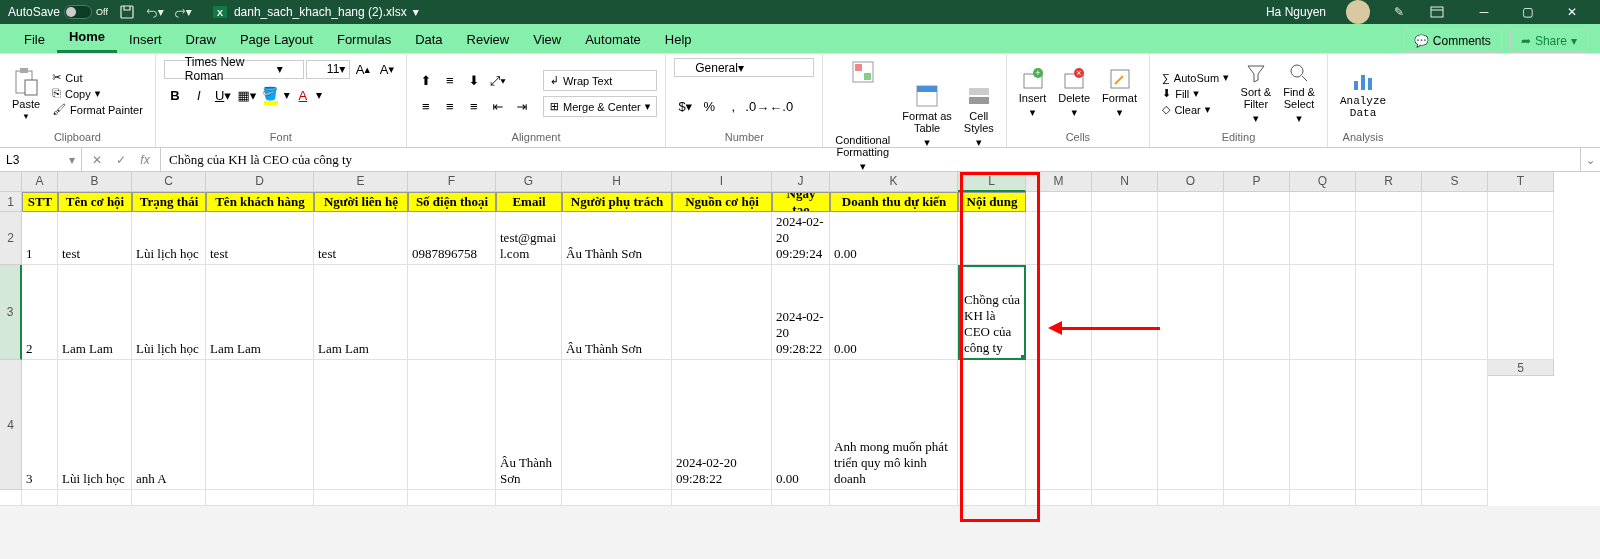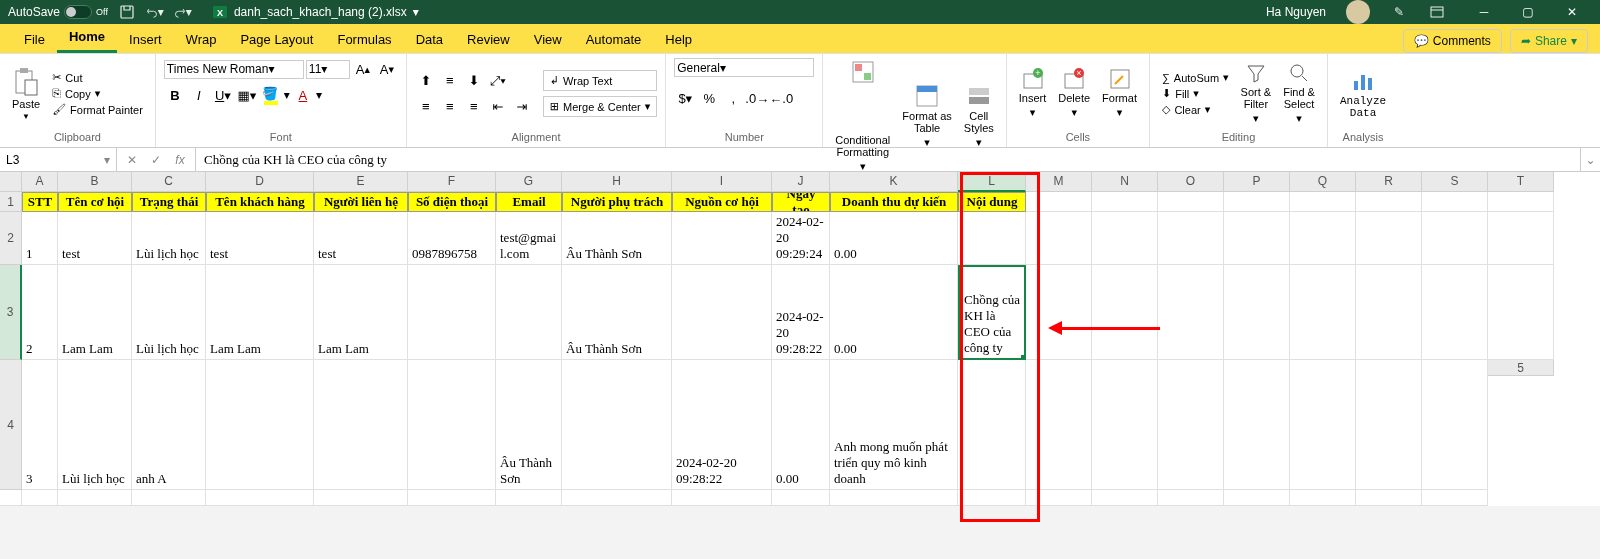--- a/index.html
+++ b/index.html
@@ -13,43 +13,43 @@
 .titlebar .icon { width: 18px; height: 18px; display: flex; align-items: center; justify-content: center; color: #fff; opacity: 0.9; }
 .file-title { margin-left: 10px; display:flex; align-items:center; gap:6px;}
 .title-search { margin-left: 100px; width: 400px; height: 26px; background: #0d3d27; border-radius: 4px; display: flex; align-items: center; padding: 0 10px; color: #bbb; gap: 6px; }
 .titlebar .spacer { flex: 1; }
 .user-area { display: flex; align-items: center; gap: 20px; margin-right: 8px; justify-content: center; }
 .avatar { width: 24px; height: 24px; border-radius: 50%; background: #d9c9a3; }
 .winbtns { display: flex; gap: 4px; }
 .winbtn { width: 40px; height: 30px; display: flex; align-items: center; justify-content: center; color: #fff; }
 
 
-.menu { height: 30px; background: #fde047; display: flex; align-items: flex-end; padding-left: 12px; border-bottom: 1px solid #e0e0e0; }
+.menu { height: 30px; background: #86efac; display: flex; align-items: flex-end; padding-left: 12px; border-bottom: 1px solid #e0e0e0; }
 .menu .tab { padding: 6px 12px; font-size: 13px; cursor: pointer; }
 .menu .tab.active { border-bottom: 3px solid #148748; font-weight: 600; }
 .menu .right { margin-left: auto; display: flex; gap: 8px; padding-right: 12px; align-items:center;}
 .menu .rbtn { display: flex; align-items: center; gap: 4px; padding: 4px 10px; border: 1px solid #ccc; border-radius: 4px; font-size: 12px; }
 
 
 .ribbon { height: 94px; background: #fff; border-bottom: 1px solid #ccc; display: flex; }
 .group { border-right: 1px solid #e0e0e0; padding: 4px 8px 2px 8px; display: flex; flex-direction: column; }
 .group-body { flex: 1; display: flex; align-items: center; gap: 4px; }
 .group-label { text-align: center; font-size: 11px; color: #666; padding: 2px 0; position:relative;}
 .bigbtn { display: flex; flex-direction: column; align-items: center; gap: 2px; padding: 2px 4px; font-size: 11px; text-align: center; }
 .vstack { display: flex; flex-direction: column; gap: 1px; font-size: 11px; }
 .smallbtn { display: flex; align-items: center; gap: 4px; padding: 1px 4px; }
-.sel { height: 19px; border: 1px solid #ccc; font-size: 12px; padding: 0 2px; background:#fff; display:flex; align-items:center; }
+.sel { height: 19px; border: 1px solid #ccc; font-size: 12px; padding: 0 20px; background:#fff; display:flex; align-items:center; }
 .row { display: flex; gap: 2px; align-items: center; }
 .sq { width: 22px; height: 22px; border: 1px solid transparent; display: flex; align-items: center; justify-content: center; font-size: 13px; }
 .ylw{background:#ffff00; width:14px; height:4px;}
 .redu{color:#c00000;text-decoration:underline;}
 
 
 .formula { height: 24px; background: #fff; border-bottom: 1px solid #ccc; display: flex; align-items: center; font-size: 12px; }
-.namebox { width: 117px; height: 100%; border-right: 1px solid #ccc; padding: 0 6px; display: flex; align-items: center; justify-content:space-between;}
+.namebox { width: 82px; height: 100%; border-right: 1px solid #ccc; padding: 0 6px; display: flex; align-items: center; justify-content:space-between;}
 .fxicons { display: flex; align-items: center; gap: 10px; padding: 0 8px; color: #888; border-right:1px solid #ccc; height:100%;}
 .fxicons span{width:14px; text-align:center;}
 .fbar { flex: 1; padding: 0 8px; font-family: "Times New Roman", serif; font-size: 13px; }
 .fbar-expand{width:20px;text-align:center;color:#888;border-left:1px solid #ccc;height:100%;display:flex;align-items:center;justify-content:center;}
 
 
 .grid { display: grid; background: #fff; font-family: "Times New Roman", serif; font-size: 13px; }
 .grid { grid-template-columns: 22px 36px 74px 74px 108px 94px 88px 66px 110px 100px 58px 128px 68px repeat(8, 66px); grid-auto-rows: auto; }
 .ch { background: #eaeaea; border: 1px solid #d0d0d0; text-align: center; font-family: "Segoe UI", sans-serif; font-size: 12px; color: #555; padding: 2px 0; border-top:none; border-left:none;}
 .ch.active { background: #d4e8d9; border-bottom: 2px solid #148748; }
@@ -119,21 +119,21 @@
     <div class="winbtn">─</div>
     <div class="winbtn">▢</div>
     <div class="winbtn">✕</div>
   </div>
 </div>
 
 <div class="menu">
   <div class="tab">File</div>
   <div class="tab active">Home</div>
   <div class="tab">Insert</div>
-  <div class="tab">Wrap</div>
+  <div class="tab">Draw</div>
   <div class="tab">Page Layout</div>
   <div class="tab">Formulas</div>
   <div class="tab">Data</div>
   <div class="tab">Review</div>
   <div class="tab">View</div>
   <div class="tab">Automate</div>
   <div class="tab">Help</div>
   <div class="right">
     <div class="rbtn">💬 <span>Comments</span></div>
     <div class="rbtn" style="color:#148748;">➦ <span>Share</span> ▾</div>
@@ -214,21 +214,21 @@
       </div>
       <div class="vstack" style="margin-left:6px;">
         <div class="smallbtn" style="border:1px solid #ccc;padding:3px 6px;">↲ <span>Wrap Text</span></div>
         <div class="smallbtn" style="border:1px solid #ccc;padding:3px 6px;margin-top:4px;">⊞ <span>Merge &amp; Center</span> ▾</div>
       </div>
     </div>
     <div class="group-label">Alignment</div>
   </div>
 
   <div class="group">
-    <div class="group-body" style="flex-direction:column;align-items:flex-start;gap:10px;">
+    <div class="group-body" style="flex-direction:column;align-items:flex-start;gap:18px;">
       <div class="sel" style="width:140px;">
           <span>General</span>
           <span>▾</span>
         </div>
       <div class="row">
         <div class="sq">$▾</div>
         <div class="sq">%</div>
         <div class="sq">,</div>
         <div class="sq">.0→</div>
         <div class="sq">←.0</div>

